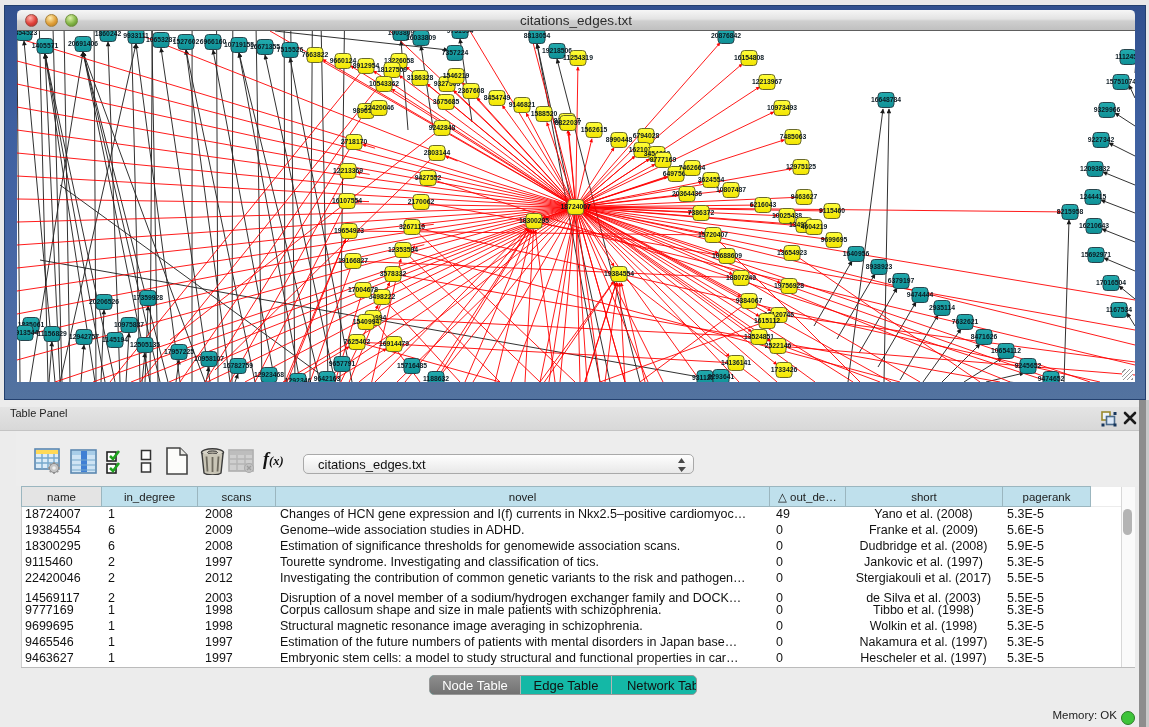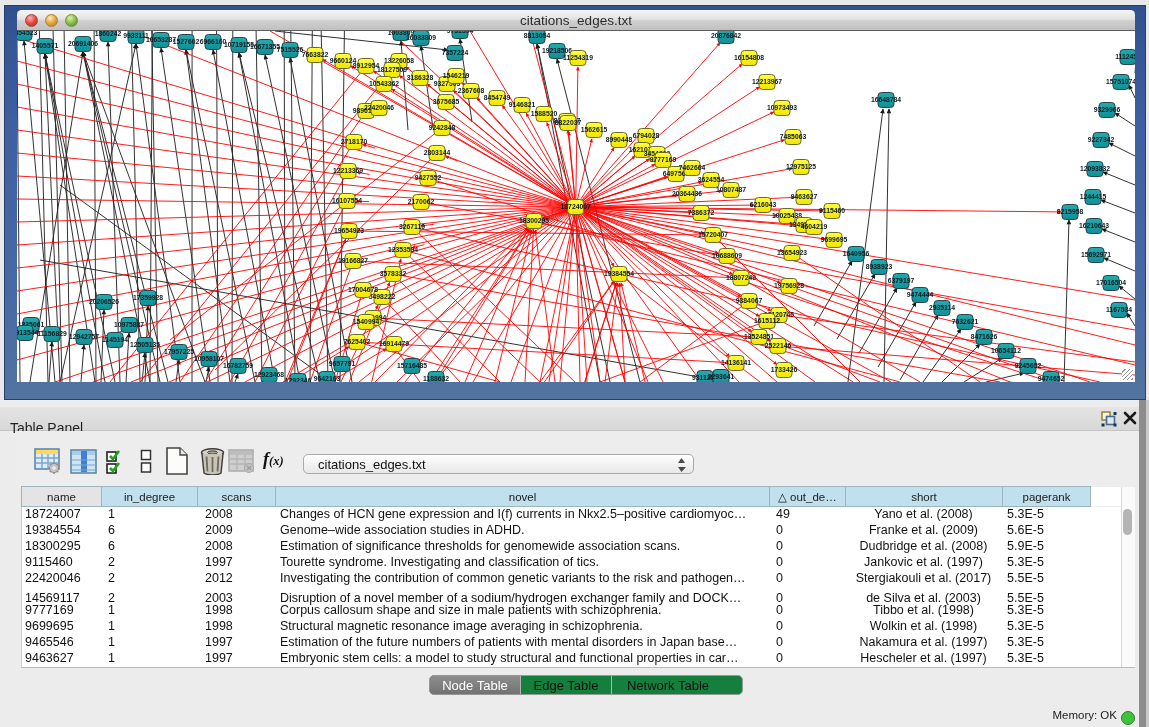--- a/index.html
+++ b/index.html
@@ -4,26 +4,26 @@
 html,body{width:1149px;height:727px;overflow:hidden;font-family:"Liberation Sans",sans-serif}
 #app{position:relative;width:1149px;height:727px;background:#e9e9e9}
 #win{position:absolute;left:4px;top:5px;width:1142px;height:395px;background:linear-gradient(180deg,#31508e 0%,#3e60a0 30%,#4868a6 70%,#53739f 100%);box-shadow:inset 0 0 0 1px #23406e}
 #titlebar{position:absolute;left:13px;top:5px;width:1118px;height:21px;background:linear-gradient(180deg,#f6f6f6 0%,#e3e3e3 45%,#cfcfcf 55%,#c0c0c0 100%);border-radius:4.5px 4.5px 0 0;border-bottom:1px solid #5e5e5e}
 #titlebar .t{position:absolute;left:0;right:0;top:3px;text-align:center;font-size:13.5px;color:#2c2c2c}
 .light{position:absolute;top:3.5px;width:13px;height:13px;border-radius:50%}
 #canvas{position:absolute;left:13px;top:26px;width:1118px;height:351px;background:#fff;overflow:hidden}
 #grip{position:absolute;right:2px;bottom:2px;width:11px;height:11px;background:repeating-linear-gradient(135deg,#fff 0 2px,#9a9a9a 2px 3px)}
 #lower{position:absolute;left:0;top:400px;width:1149px;height:327px;background:#ececec}
 #tpbar{position:absolute;left:0;top:7px;width:1140px;height:24px;background:linear-gradient(180deg,#e4e4e4,#d8d8d8);border-bottom:1px solid #c4c4c4}
-#tpbar .t{position:absolute;left:10px;top:13px;font-size:14px;color:#1f1f1f}
+#tpbar .t{position:absolute;left:10px;top:0;font-size:11px;color:#1f1f1f}
 #toolrow{position:absolute;left:16px;top:31px;width:1140px;height:55px;background:#ededed}
 .thead{position:absolute;top:486px;height:21px;background:#bfe0ec;border:1px solid #9bb6bf;border-right:none;font-size:11.5px;color:#1c1c1c;text-align:center;line-height:20px}
 .row{position:absolute;left:21px;width:1100px;height:16px;font-size:12.5px;color:#111}
 .row span{position:absolute;top:0;white-space:nowrap;overflow:hidden}
-#tabs{position:absolute;left:429px;top:675px;width:314px;height:20px;border:1px solid #979797;border-radius:5px;background:#15803d;overflow:hidden}
+#tabs{position:absolute;left:429px;top:675px;width:268px;height:20px;border:1px solid #979797;border-radius:5px;background:#14b8a6;overflow:hidden}
 .seg{position:absolute;top:0;height:20px;font-size:13px;text-align:center;line-height:19px;color:#111}
 #memtxt{position:absolute;left:0;top:709px;width:1117px;text-align:right;font-size:11.5px;color:#222}
 </style></head><body>
 <div id="app">
 
   <div id="lower">
     <div id="tpbar">
         <span class="t">Table Panel</span>
       <svg style="position:absolute;left:1101px;top:4px" width="16" height="16" viewBox="0 0 16 16">
         <rect x="1" y="1" width="8" height="8" fill="#eef4fb" stroke="#9a8a30" stroke-width="1.6"></rect>

